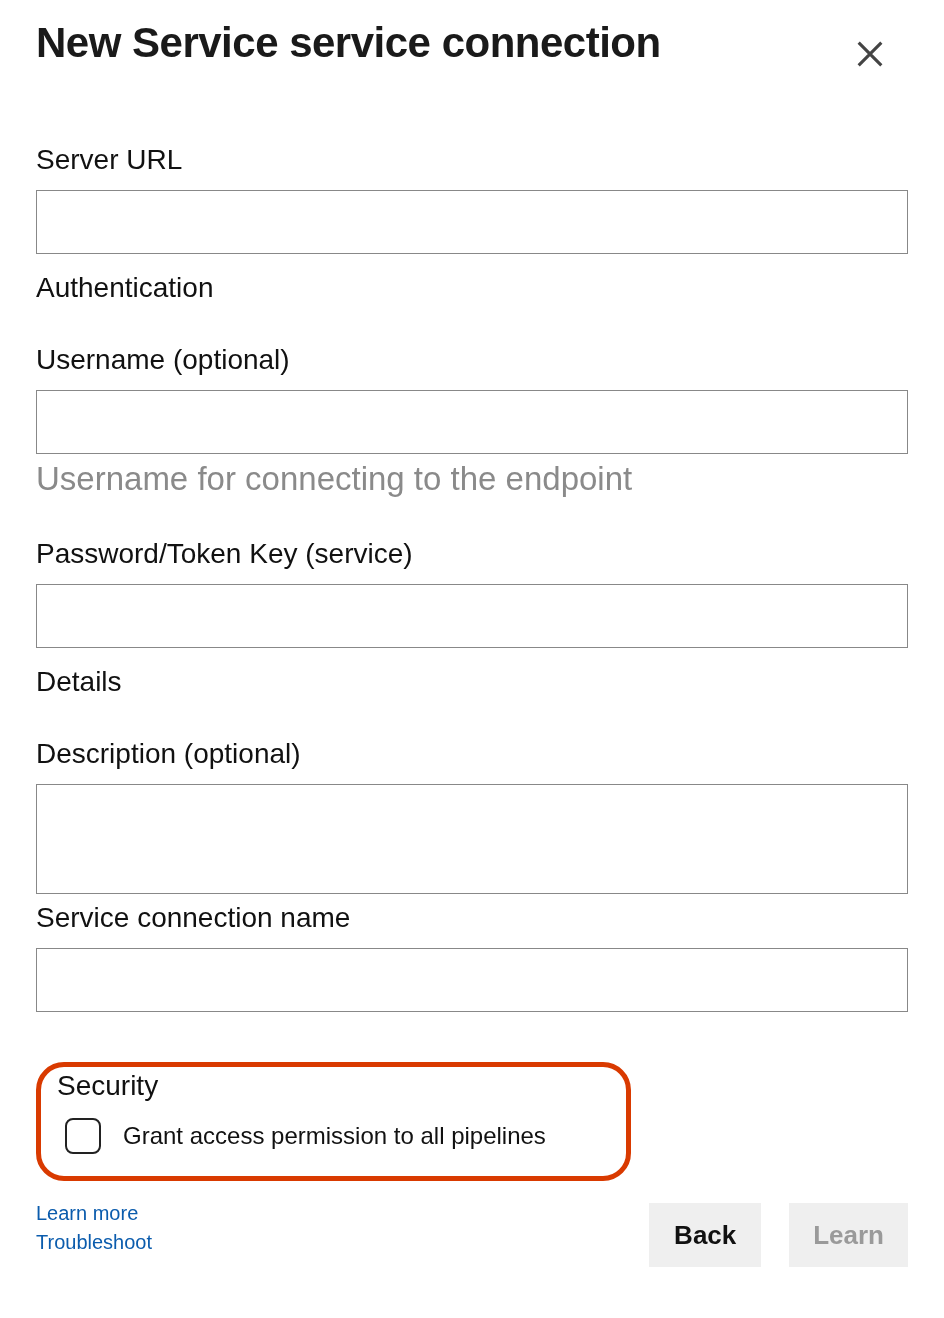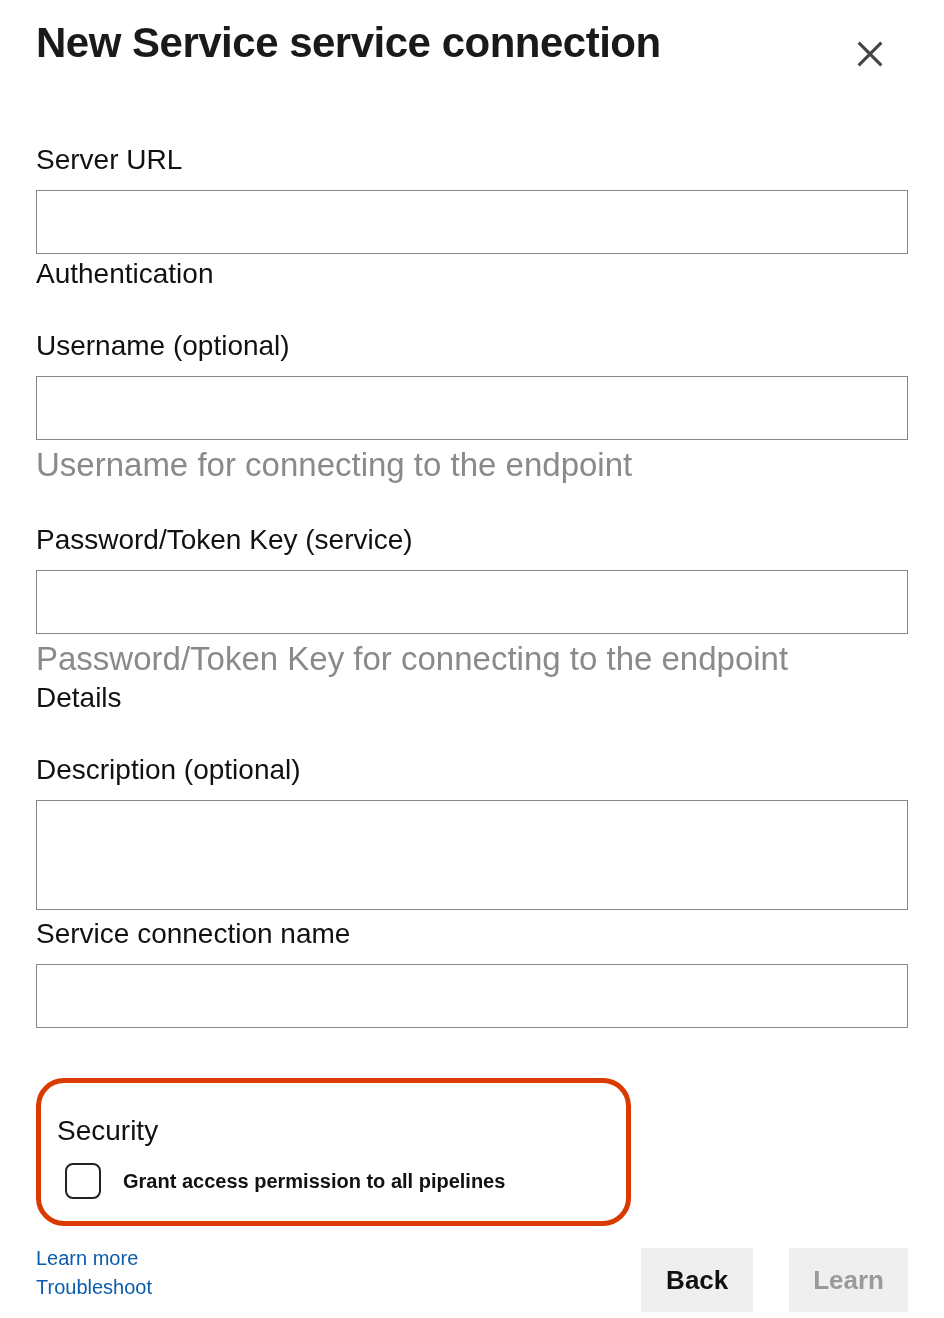--- a/index.html
+++ b/index.html
@@ -61,69 +61,68 @@
   }
   .helptext {
     font-size: 33px;
     color: #8a8a8a;
     margin-top: 6px;
   }
   .section-hd {
     font-size: 28px;
     font-weight: 400;
     color: #111;
-    margin-top: 4px;
+    margin-top: 18px;
   }
   .field { margin-bottom: 40px; }
   .field.tight { margin-bottom: 4px; }
   .security-box {
     border: 5px solid #d93a00;
     border-radius: 28px;
-    padding: 32px 22px 22px 16px;
+    padding: 3px 22px 22px 16px;
     display: inline-block;
     width: 595px;
     margin-top: 10px;
   }
   .security-row {
     display: flex;
     align-items: center;
     gap: 22px;
     margin-top: 16px;
     margin-left: 8px;
   }
   .chk {
     width: 36px; height: 36px;
     border: 2px solid #222;
     border-radius: 8px;
     background: #fff;
     display: inline-block;
     cursor: pointer;
   }
   .security-label {
-    font-size: 20px;
+    font-size: 24px;
     color: #111;
-    font-weight: bold;
   }
   .footer {
     display: flex;
     align-items: flex-start;
     justify-content: space-between;
     margin-top: 18px;
   }
   .links a {
     display: block;
     font-size: 20px;
     color: #0b5cad;
     text-decoration: none;
     line-height: 1.45;
     cursor: pointer;
   }
   .btnrow {
     display: flex;
-    gap: 36px;
+    gap: 28px;
     margin-top: 4px;
   }
   .btn {
     min-width: 112px;
     height: 64px;
     padding: 0 24px;
     background: #efefef;
     border: none;
     font-size: 26px;
     cursor: pointer;
@@ -156,21 +155,20 @@
 
   <div class="field">
     <div class="label">Username (optional)</div>
     <input class="input" type="text" value="" style="">
     <div class="helptext">Username for connecting to the endpoint</div>
   </div>
 
   <div class="field tight">
     <div class="label">Password/Token Key (service)</div>
     <input class="input" type="password" value="" style="">
-    <div class="helptext">Password/Token Key for connecting to the endpoint</div>
   </div>
   <div class="section-hd" style="margin-bottom:40px;">Details</div>
 
   <div class="field tight">
     <div class="label">Description (optional)</div>
     <textarea class="textarea" style=""></textarea>
   </div>
 
   <div class="field">
     <div class="label">Service connection name</div>

